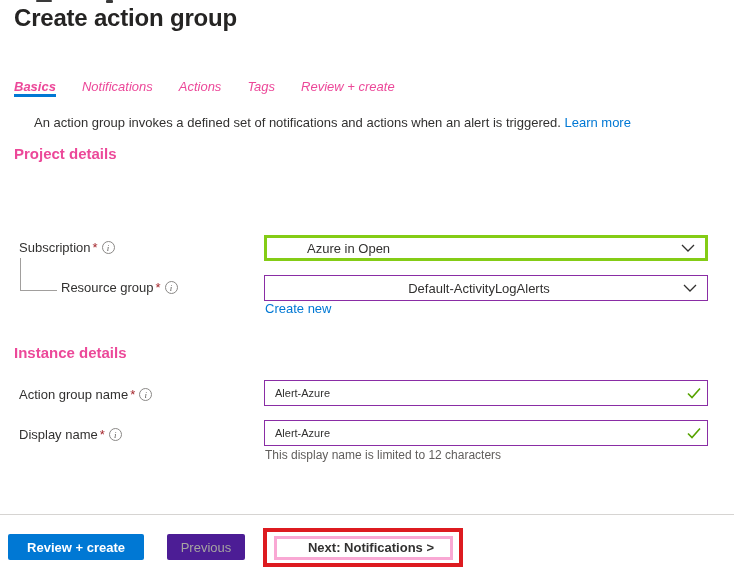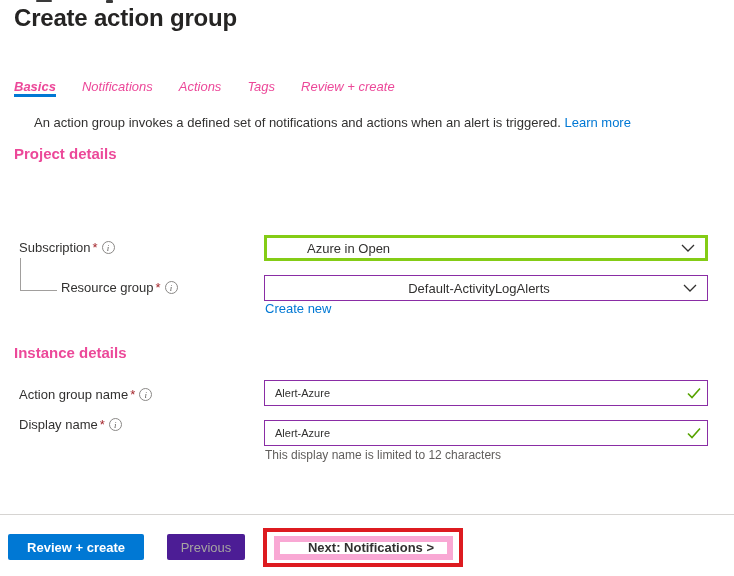--- a/index.html
+++ b/index.html
@@ -40,21 +40,21 @@
 
   .helper-text { position: absolute; left: 265px; top: 448px; font-size: 12px; color: #605e5c; }
   .create-new { position: absolute; left: 265px; top: 301px; font-size: 13px; }
 
   .footer-divider { position: absolute; left: 0; top: 514px; width: 734px; height: 1px; background: #d6d4d2; }
 
   .btn { position: absolute; display: flex; align-items: center; justify-content: center; font-size: 13px; border-radius: 2px; cursor: pointer; border: none; font-family: "Liberation Sans", sans-serif; }
   .btn-primary { left: 8px; top: 534px; width: 136px; height: 26px; background: #0078d4; color: #ffffff; font-weight: 700; }
   .btn-disabled { left: 167px; top: 534px; width: 78px; height: 26px; background: #4c1d95; color: #a6a4a2; cursor: default; }
   .annotation-box { position: absolute; left: 263px; top: 528px; width: 200px; height: 39px; border: 4px solid #dd1b20; display: flex; align-items: center; justify-content: center; pointer-events: none; }
-  .btn-next { position: relative; width: 179px; height: 24px; background: #ffffff; border: 6px solid #f9a8d4; color: #323130; font-weight: 600; pointer-events: auto; display: flex; align-items: center; justify-content: center; font-size: 13px; cursor: pointer; border-radius: 0; padding-left: 16px; }
+  .btn-next { position: relative; width: 179px; height: 24px; background: #ffffff; border: 3px solid #f9a8d4; color: #323130; font-weight: 600; pointer-events: auto; display: flex; align-items: center; justify-content: center; font-size: 13px; cursor: pointer; border-radius: 0; padding-left: 16px; }
 
   svg { display: block; }
 </style>
 </head>
 <body>
 
 <div id="app">
 
   <div class="artifact" style="left:36px;top:0;width:16px;height:2px;"></div>
   <div class="artifact" style="left:106px;top:0;width:7px;height:3px;"></div>
@@ -112,21 +112,21 @@
       <span class="req">*</span>
       <span class="info-icon">i</span>
   </div>
   <input class="textfield" style="top: 380px;" value="Alert-Azure">
   <span class="valid-check" style="left:686px;top:385px;">
     <svg width="16" height="16" viewBox="0 0 16 16">
         <polyline points="2,8.5 6,12.5 14,3.5" fill="none" stroke="#57a300" stroke-width="1.6"></polyline>
       </svg>
   </span>
 
-  <div class="field-label" style="left:19px;top:417px;">
+  <div class="field-label" style="left:19px;top:427px;">
     <span>Display name</span>
       <span class="req">*</span>
       <span class="info-icon">i</span>
   </div>
   <input class="textfield" style="top: 420px;" value="Alert-Azure">
   <span class="valid-check" style="left:686px;top:425px;">
     <svg width="16" height="16" viewBox="0 0 16 16">
         <polyline points="2,8.5 6,12.5 14,3.5" fill="none" stroke="#57a300" stroke-width="1.6"></polyline>
       </svg>
   </span>

